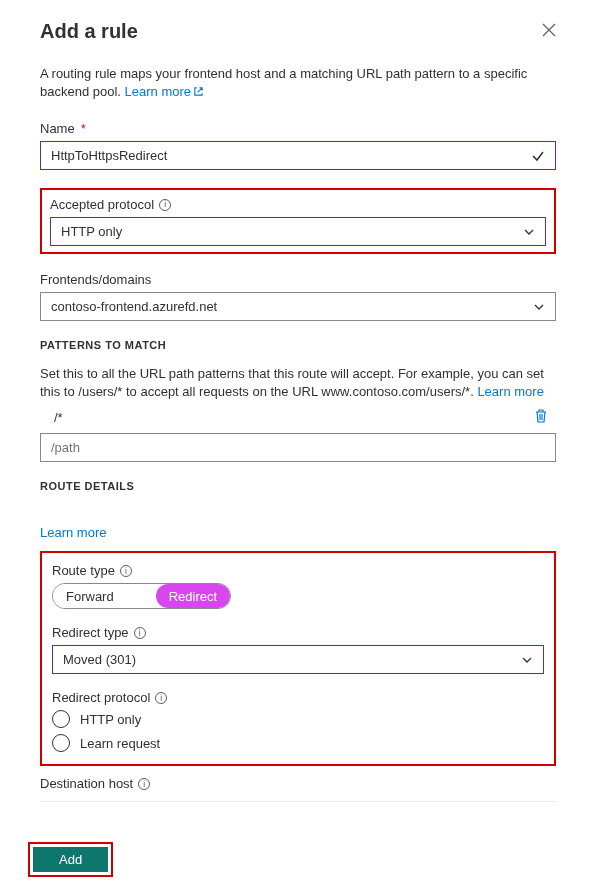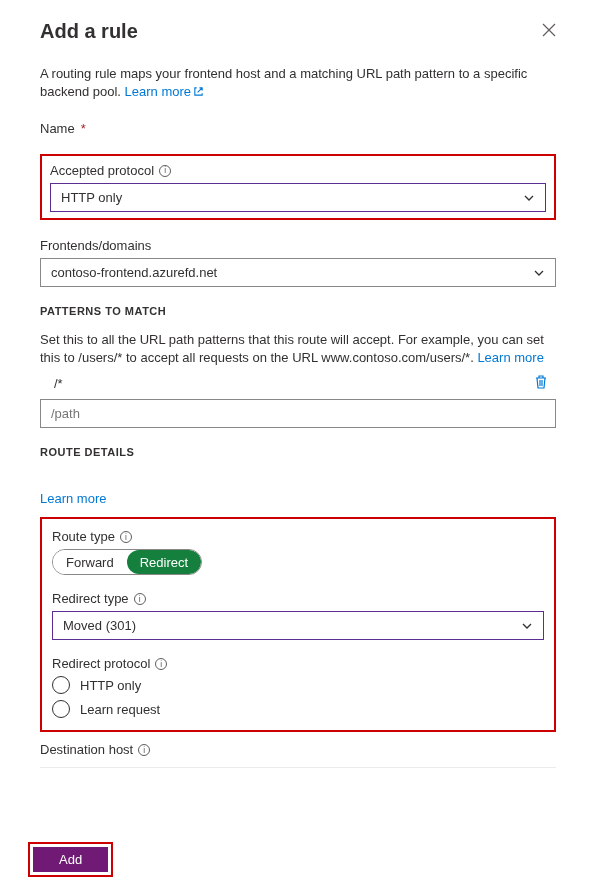--- a/index.html
+++ b/index.html
@@ -57,36 +57,36 @@
   .route-highlight { border: 2px solid #c00; padding: 10px 10px 6px 10px; margin-bottom: 10px; }
   .toggle-group {
     display: inline-flex; border: 1px solid #8a8886; border-radius: 14px;
     overflow: hidden; height: 26px;
   }
   .toggle-opt {
     padding: 3px 13px; font-size: 13px; display: flex; align-items: center;
     background: #fff; cursor: pointer;
   }
   .toggle-opt.active {
-    background: #15803d; color: #fff; border-radius: 13px;
+    background: #d946ef; color: #fff; border-radius: 13px; margin-left: 29px;
   }
   .radio-row { display: flex; align-items: center; gap: 10px; margin-bottom: 6px; cursor: pointer; }
   .radio-outer {
     width: 18px; height: 18px; border: 1px solid #323130; border-radius: 50%;
     display: flex; align-items: center; justify-content: center;
   }
   .radio-outer.selected { border-color: #0078d4; }
   .radio-inner { width: 10px; height: 10px; border-radius: 50%; background: #0078d4; }
   .divider { border-top: 1px solid #edebe9; margin-top: 10px; margin-bottom: 14px; }
   .footer {
     position: absolute; left: 28px; bottom: 12px;
   }
   .add-wrap { border: 2px solid #c00; padding: 3px; display: inline-block; }
   .add-btn {
-    background: #701a75; color: #fff; border: none;
+    background: #0f766e; color: #fff; border: none;
     padding: 5px 26px; font-size: 13px; cursor: pointer;
   }
   .inside-highlight .field-label { margin-top: 2px; }
 </style>
 </head>
 <body>
 
 <div class="header-row">
   <h1>Add a rule</h1>
   <span class="close-btn">
@@ -99,20 +99,28 @@
 <p class="desc">
   <span>A routing rule maps your frontend host and a matching URL path pattern to a specific backend pool. </span><span class="link"><span>Learn more</span><span class="ext-icon"><svg width="11" height="11" viewBox="0 0 12 12">
           <path d="M4 2H2v8h8V8M7 2h3v3M10 2L5 7" stroke="#0078d4" stroke-width="1.2" fill="none"></path>
         </svg></span></span>
 </p>
 
 <div class="group">
   <div class="field-label">
     <span>Name</span>
       <span class="required">*</span>
+  </div>
+  <div class="select-input">
+    <span>HttpToHttpsRedirect</span>
+    <span class="select-icon check-svg">
+      <svg width="14" height="14" viewBox="0 0 14 14">
+          <path d="M2 7 L6 11 L12 3" stroke="#323130" stroke-width="1.5" fill="none"></path>
+        </svg>
+    </span>
   </div>
 </div>
 
 <div class="section-highlight inside-highlight">
   <div class="field-label">
     <span>Accepted protocol</span>
     <span class="info-icon">i</span>
   </div>
   <div class="select-input" style="margin-bottom:4px;">
     <span>HTTP only</span>

